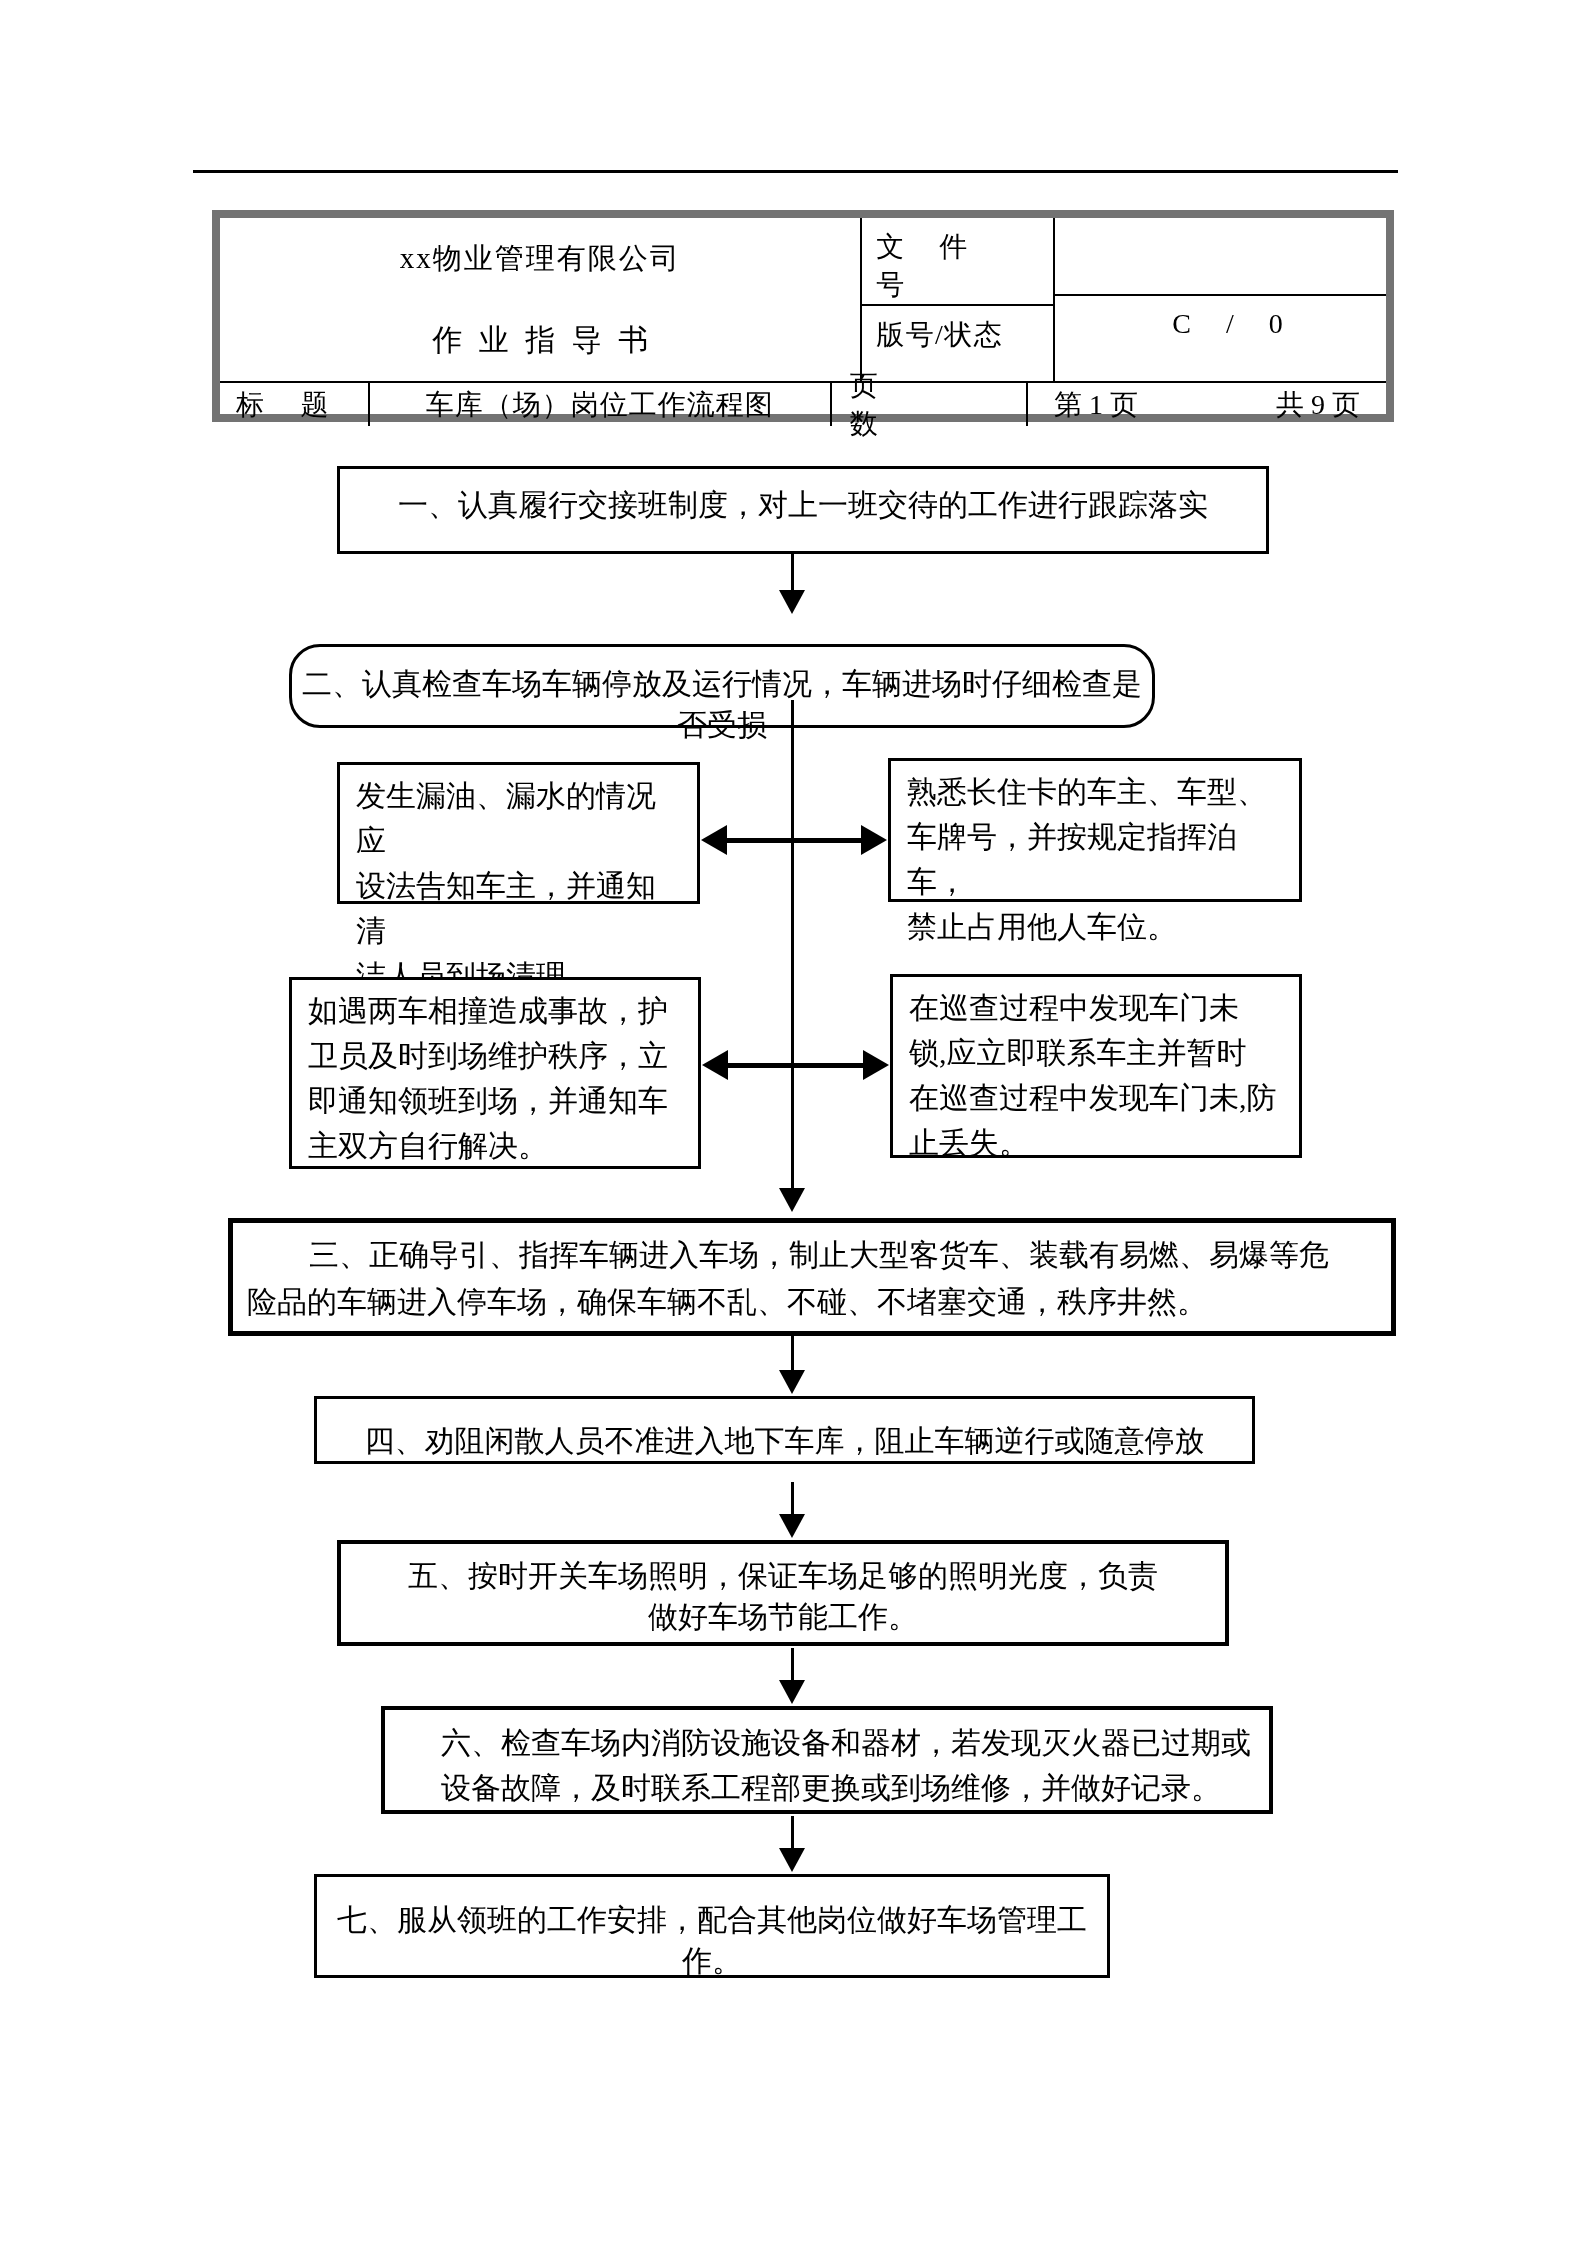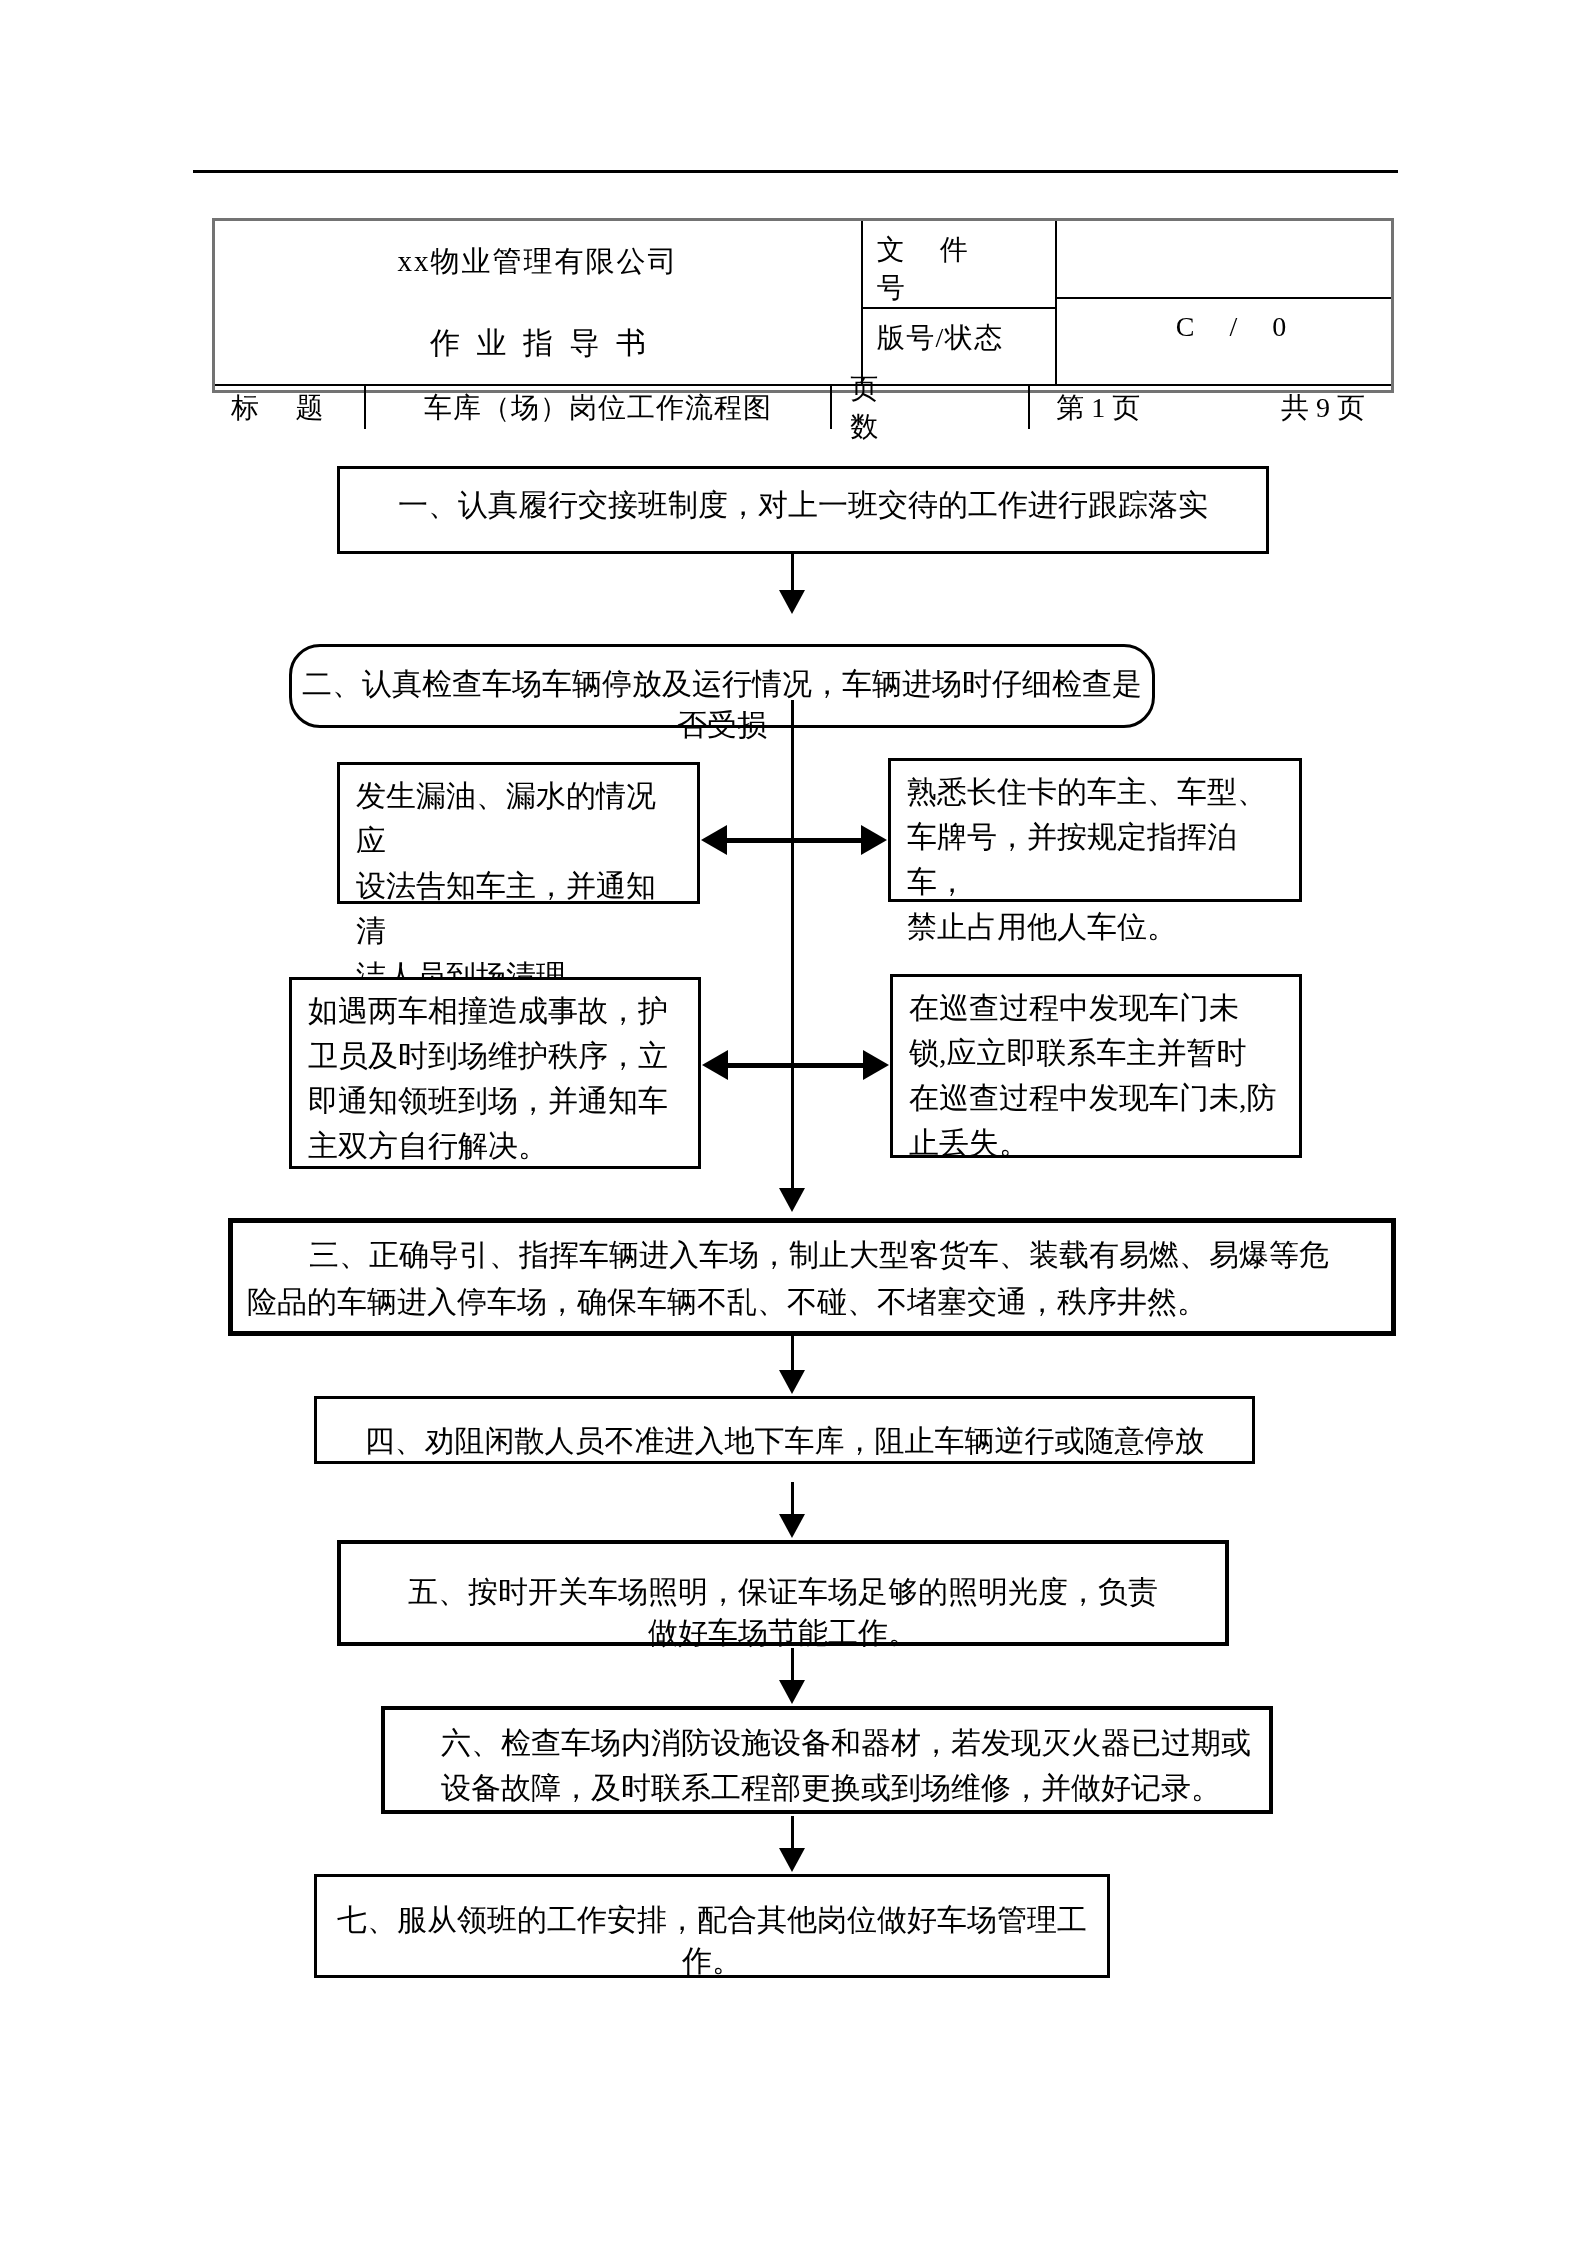--- a/index.html
+++ b/index.html
@@ -7,21 +7,21 @@
     width: 1587px; height: 2245px; position: relative;
     font-family: "Liberation Serif", "DejaVu Serif", serif;
     color: #000;
   }
   .abs { position: absolute; box-sizing: border-box; }
 
   
   .top-rule { left: 193px; top: 170px; width: 1205px; height: 3px; background: #000; }
 
   
-  .hdr { left: 212px; top: 210px; width: 1182px; height: 175px; border: 3px solid #737373; margin-top: 8px; }
+  .hdr { left: 212px; top: 210px; width: 1182px; height: 212px; border: 8px solid #737373; }
   .hdr-top { display: flex; height: 163px; }
   .company-cell { width: 648px; border-right: 2px solid #000; display: flex; flex-direction: column; }
   .company-line { height: 82px; display: flex; align-items: center; justify-content: center;
                   font-size: 29px; letter-spacing: 2px; }
   .doctype-line { height: 81px; display: flex; align-items: center; justify-content: center;
                   font-size: 30px; letter-spacing: 0.55em; padding-left: 0.55em; }
   .mid-col { width: 193px; border-right: 2px solid #000; display: flex; flex-direction: column; }
   .val-col { width: 335px; display: flex; flex-direction: column; }
   .cell-r1 { height: 82px; border-bottom: 2px solid #000; }
   .cell-r2 { height: 79px; padding-left: 28px; }
@@ -44,21 +44,21 @@
   .side-box { line-height: 45px; padding: 8px 12px 0 16px; }
   .p1l { left: 337px; top: 762px; width: 363px; height: 142px; }
   .p1r { left: 888px; top: 758px; width: 414px; height: 144px; }
   .p2l { left: 289px; top: 977px; width: 412px; height: 192px; }
   .p2r { left: 890px; top: 974px; width: 412px; height: 184px; }
   .box3 { left: 228px; top: 1218px; width: 1168px; height: 118px; border-width: 5px;
           line-height: 47px; padding: 8px 12px 0 14px; }
   .box3 .indent { text-indent: 62px; }
   .box4 { left: 314px; top: 1396px; width: 941px; height: 68px; padding-top: 22px; }
   .box5 { left: 337px; top: 1540px; width: 892px; height: 106px; border-width: 4px;
-          line-height: 41px; padding-top: 27px; }
+          line-height: 41px; padding-top: 11px; }
   .box6 { left: 337px; top: 1706px; width: 892px; height: 108px; border-width: 4px;
           line-height: 45px; padding: 10px 12px 0 56px; margin-left: 44px; }
   .box7 { left: 314px; top: 1874px; width: 796px; height: 104px; padding-top: 23px; }
 
   
   .varrow { width: 26px; }
   .varrow .shaft { position: absolute; left: 11.5px; top: 0; width: 3px; bottom: 23px; background: #000; }
   .varrow .head { position: absolute; left: 0; bottom: 0; width: 0; height: 0;
                   border-left: 13px solid transparent; border-right: 13px solid transparent;
                   border-top: 24px solid #000; }

